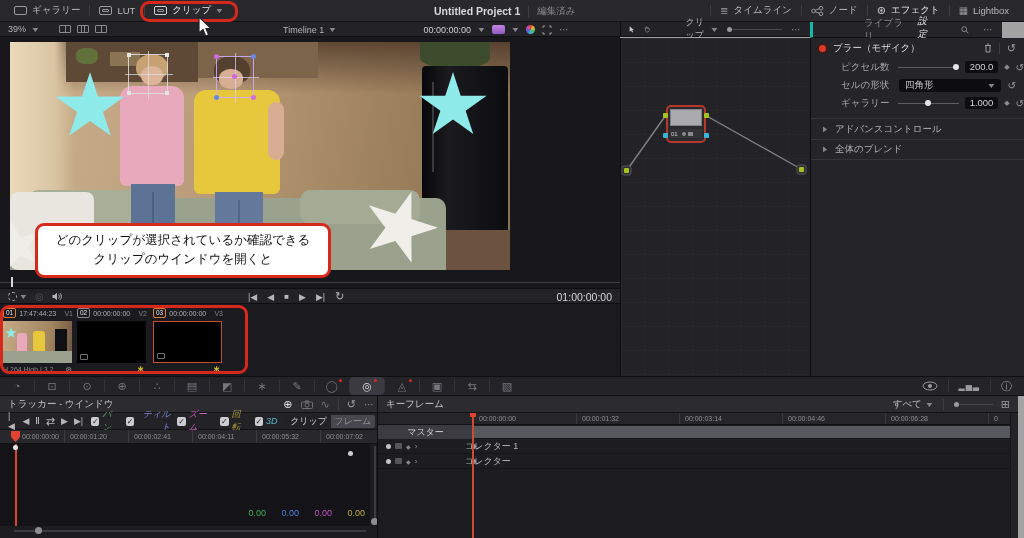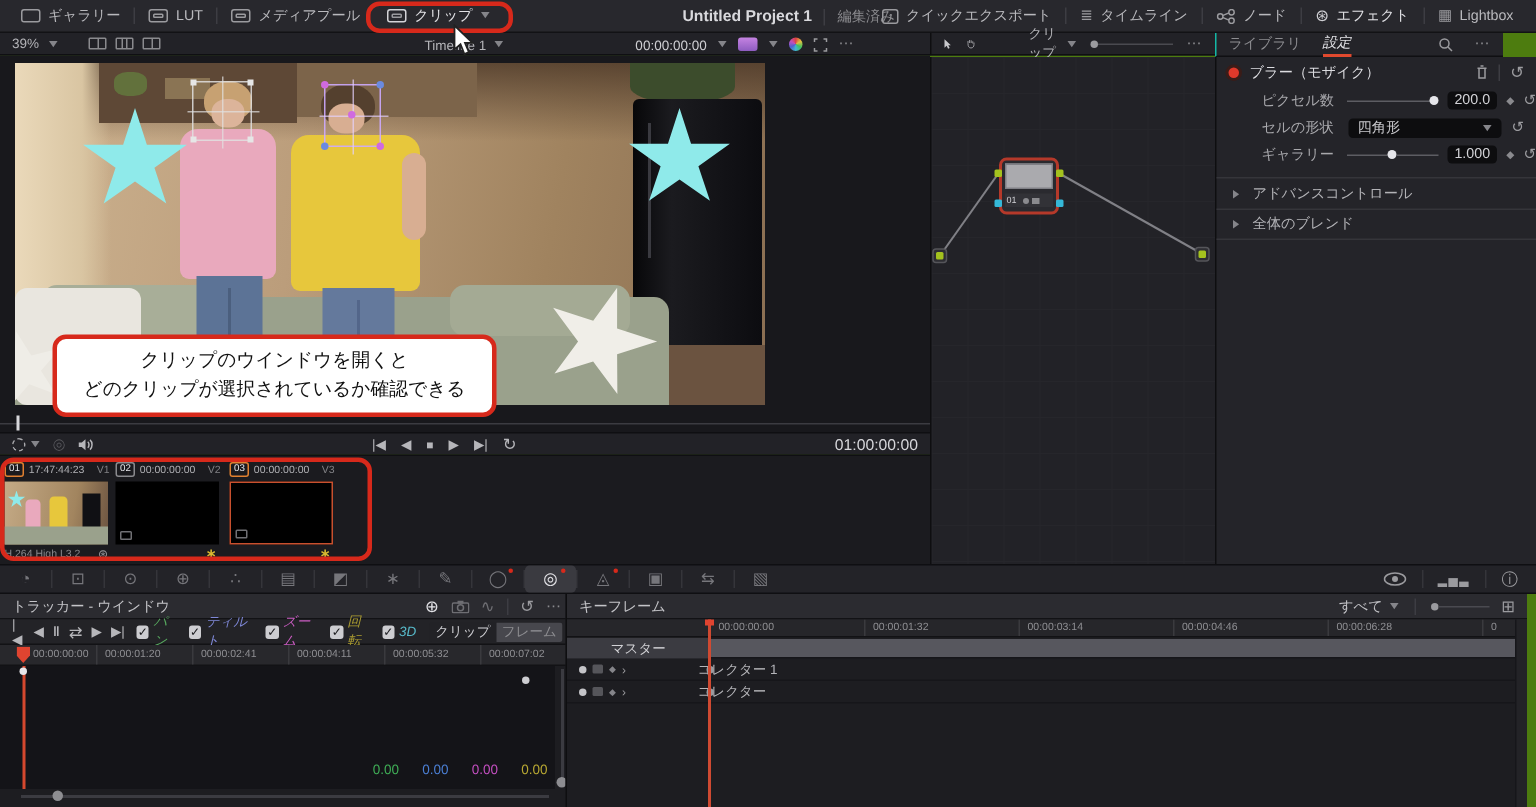--- a/index.html
+++ b/index.html
@@ -1,17 +1,17 @@
 <!DOCTYPE html>
 <html><head>
 <meta charset="utf-8">
 <style>
   * { box-sizing: border-box; margin: 0; padding: 0; }
   body { background:#000; font-family:"Liberation Sans","DejaVu Sans",sans-serif; }
-  .app { position:relative; width:1024px; height:538px; background:#4d7c0f; overflow:hidden;
+  .app { position:relative; width:1024px; height:538px; background:#a3a3a3; overflow:hidden;
          color:#c9c9cd; font-size:10px; -webkit-font-smoothing:antialiased; }
   .abs { position:absolute; }
   .row { display:flex; align-items:center; }
   .dim { color:#8a8a8e; }
   .vdiv { width:1px; height:11px; background:#3d3d43; }
   .chev { color:#85858a; font-size:7px; transform:scaleX(1.4); display:inline-block; }
   .dots { color:#8a8a8e; letter-spacing:1px; font-size:10px; }
 
   
   .topbar { position:absolute; left:0; top:0; width:1024px; height:22px; background:#28282d;
@@ -25,21 +25,21 @@
   .viewerbar { position:absolute; left:0; top:22px; width:620px; height:15px; background:#222227;
                border-bottom:1px solid #0f0f12; font-size:9px; color:#b4b4b8; }
   .viewicon { width:12px; height:8px; border:1px solid #8a8a8e; border-radius:1px; display:inline-block; position:relative;}
   .viewicon.split:after{content:"";position:absolute;left:50%;top:0;bottom:0;width:1px;background:#8a8a8e;}
   .viewicon.grid:after{content:"";position:absolute;left:3px;right:3px;top:0;bottom:0;border-left:1px solid #8a8a8e;border-right:1px solid #8a8a8e;}
 
   
   .nodebar { position:absolute; left:620px; top:22px; width:190px; height:15px; background:#222227;
              border-bottom:1px solid #0f0f12; border-left:1px solid #0e0e10; font-size:9px; color:#b4b4b8;}
   .inspectortabs { position:absolute; left:810px; top:22px; width:192px; height:16px; background:#242429;
-             border-bottom:1px solid #0f0f12; border-left:1px solid #14b8a6; font-size:9.5px; }
+             border-bottom:1px solid #0f0f12; border-left:3px solid #14b8a6; font-size:9.5px;padding-left:43px; }
   .nodepanel { position:absolute; left:620px; top:38px; width:190px; height:338px; background:#222227;
                border-left:1px solid #0e0e10;
                background-image:linear-gradient(#26262b 1px,transparent 1px),linear-gradient(90deg,#26262b 1px,transparent 1px);
                background-size:24px 24px; }
   .inspector { position:absolute; left:810px; top:38px; width:214px; height:338px; background:#242429; border-left:1px solid #0e0e10; font-size:9.5px;}
 
   .viewer { position:absolute; left:0; top:37px; width:620px; height:251px; background:#18181c; }
   .video { position:absolute; left:10px; top:5px; width:500px; height:228px; overflow:hidden; background:#2a2118; }
 
   .star { position:absolute; clip-path:polygon(50% 0%,61% 35%,98% 35%,68% 57%,79% 91%,50% 70%,21% 91%,32% 57%,2% 35%,39% 35%); }
@@ -86,46 +86,38 @@
     <div class="tb-item" style="padding-left:14px">
       <span class="mini-icon"></span>
       <span>ギャラリー</span>
     </div>
     <div class="vdiv"></div>
     <div class="tb-item">
       <span class="mini-icon film"></span>
       <span>LUT</span>
     </div>
     <div class="vdiv"></div>
-    <div class="tb-item">
-      <span class="mini-icon film"></span>
-      <span>メディアプール</span>
-    </div>
     <div class="tb-item" style="color:#e2e2e6">
       <span class="mini-icon film" style="border-color:#d4d4d8"></span>
       <span>クリップ</span>
       <span class="chev">▼</span>
       <span class="ring" style="inset:1px -6px 0 -5px;"></span>
 
       <svg class="abs" style="left:52px; top:16px; z-index:50;" width="17" height="22" viewBox="0 0 17 22">
         <path d="M2,1 L2,17 L6,13.5 L8.6,20 L11.6,18.8 L9,12.6 L14,12.6 Z" fill="#ffffff" stroke="#222" stroke-width="1.2"></path>
       </svg>
     </div>
 
-    <div class="abs row" style="left:455px; top:0; height:22px; gap:8px;">
+    <div class="abs row" style="left:434px; top:0; height:22px; gap:8px;">
       <span style="font-size:10.5px; font-weight:bold; color:#d9d9dd;">Untitled Project 1</span>
       <span class="vdiv"></span>
       <span class="dim">編集済み</span>
     </div>
 
     <div class="row" style="margin-left:auto; padding-right:6px;">
-      <div class="tb-item">
-        <span style="width:11px;height:10px;border:1px solid #9b9b9f;border-radius:2px;font-size:7px;line-height:9px;text-align:center;color:#9b9b9f;">↑</span>
-        <span>クイックエクスポート</span>
-      </div>
       <div class="vdiv"></div>
       <div class="tb-item">
         <span style="color:#9b9b9f;font-size:10px;">≣</span>
         <span>タイムライン</span>
       </div>
       <div class="vdiv"></div>
       <div class="tb-item">
         <svg width="13" height="10" viewBox="0 0 13 10">
           <circle cx="2.5" cy="5" r="1.8" fill="none" stroke="#9b9b9f"></circle>
           <circle cx="10" cy="2.2" r="1.8" fill="none" stroke="#9b9b9f"></circle>
@@ -341,22 +333,22 @@
         <span class="abs" style="top:50%;left:-4px;height:1px;width:46px;background:rgba(230,210,255,.7);"></span>
         <span class="abs" style="left:-3px;top:-3px;width:5px;height:5px;border-radius:50%;background:#d06ae0;"></span>
         <span class="abs" style="right:-3px;top:-3px;width:5px;height:5px;border-radius:50%;background:#6a8ae0;"></span>
         <span class="abs" style="left:-3px;bottom:-3px;width:5px;height:5px;border-radius:50%;background:#6a8ae0;"></span>
         <span class="abs" style="right:-3px;bottom:-3px;width:5px;height:5px;border-radius:50%;background:#d06ae0;"></span>
         <span class="abs" style="left:50%;top:50%;width:5px;height:5px;margin:-3px;border-radius:50%;background:#d06ae0;"></span>
       </div>
     </div>
 
     <div class="tooltip" style="left:35px; top:186px; width:296px;">
+      <div>どのクリップが選択されているか確認できる</div>
       <div>クリップのウインドウを開くと</div>
-      <div>どのクリップが選択されているか確認できる</div>
     </div>
 
     <div class="abs" style="left:0; top:245px; width:620px; height:1px; background:#3b3b41;"></div>
     <div class="abs" style="left:11px; top:240px; width:2px; height:10px; background:#d8d8dc;"></div>
   </div>
 
   <div class="transport">
     <div class="row" style="height:100%; padding-left:8px; gap:8px;">
       <span class="row" style="gap:3px;">
         <span style="width:9px;height:9px;border:1px dashed #a8a8ac;border-radius:50%;"></span>
@@ -488,21 +480,21 @@
     <div class="row" style="height:17px; background:#232327; border-bottom:1px solid #121215; padding:0 8px;">
       <span class="tbtn" style="margin-right:6px;">|◀</span>
       <span class="tbtn" style="margin-right:6px;">◀</span>
       <span class="tbtn" style="margin-right:6px;font-weight:bold;">‖</span>
       <span class="tbtn" style="margin-right:6px;font-size:11px;">⇄</span>
       <span class="tbtn" style="margin-right:6px;">▶</span>
       <span class="tbtn" style="margin-right:8px;">▶|</span>
       <span class="cb">✓</span>
       <span class="cblabel" style="color:#57a95f;">パン</span>
       <span class="cb">✓</span>
-      <span class="cblabel" style="color:#7f88d8;">ティルト</span>
+      <span class="cblabel" style="color:#7f88d8;text-align:right;">ティルト</span>
       <span class="cb">✓</span>
       <span class="cblabel" style="color:#c95cc1;">ズーム</span>
       <span class="cb">✓</span>
       <span class="cblabel" style="color:#ab9c31;">回転</span>
       <span class="cb">✓</span>
       <span class="cblabel" style="color:#57b9c9;">3D</span>
       <span class="row" style="margin-left:2px; height:13px; border-radius:2px; overflow:hidden;">
         <span style="width:49px;height:13px;background:#222226;color:#cdcdd1;font-size:9px;text-align:center;line-height:13px;">クリップ</span>
         <span style="width:49px;height:13px;background:#47474d;color:#8d8d91;font-size:9px;text-align:center;line-height:13px;">フレーム</span>
       </span>

